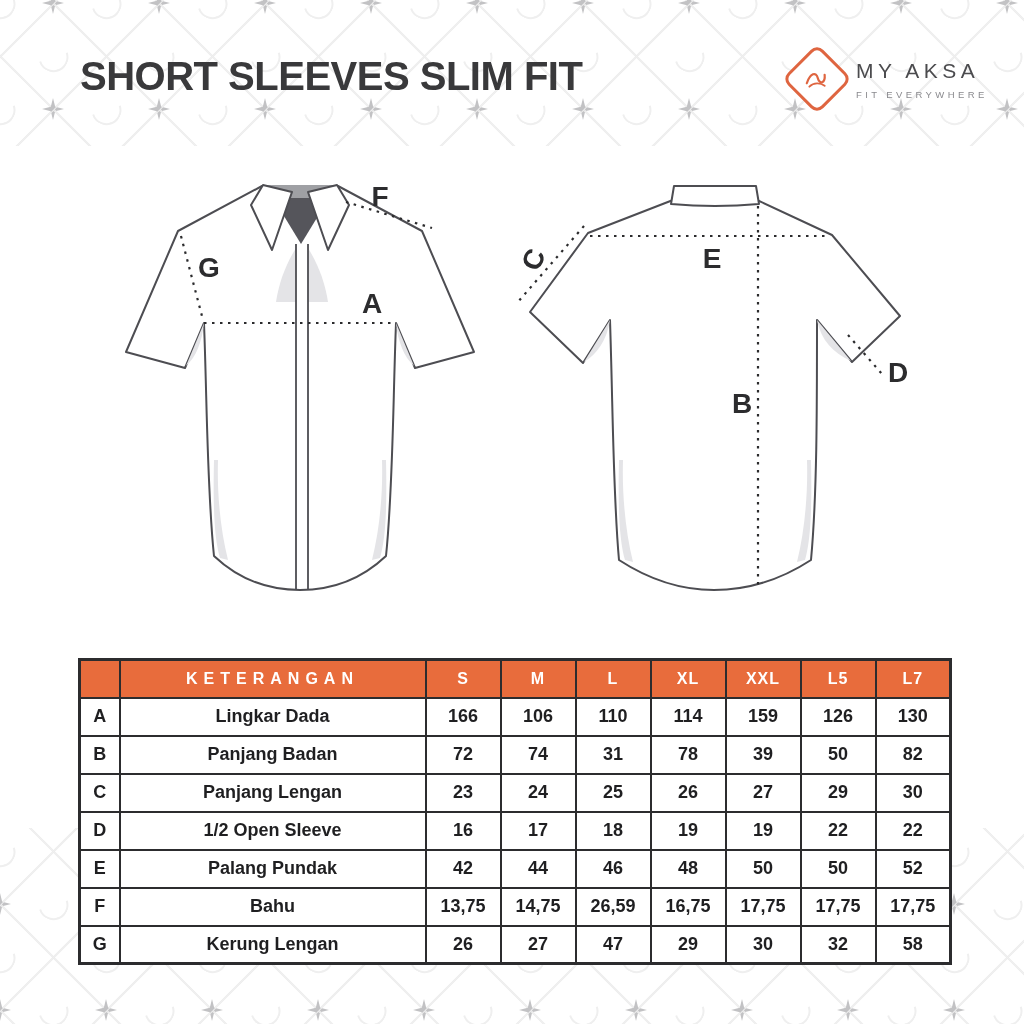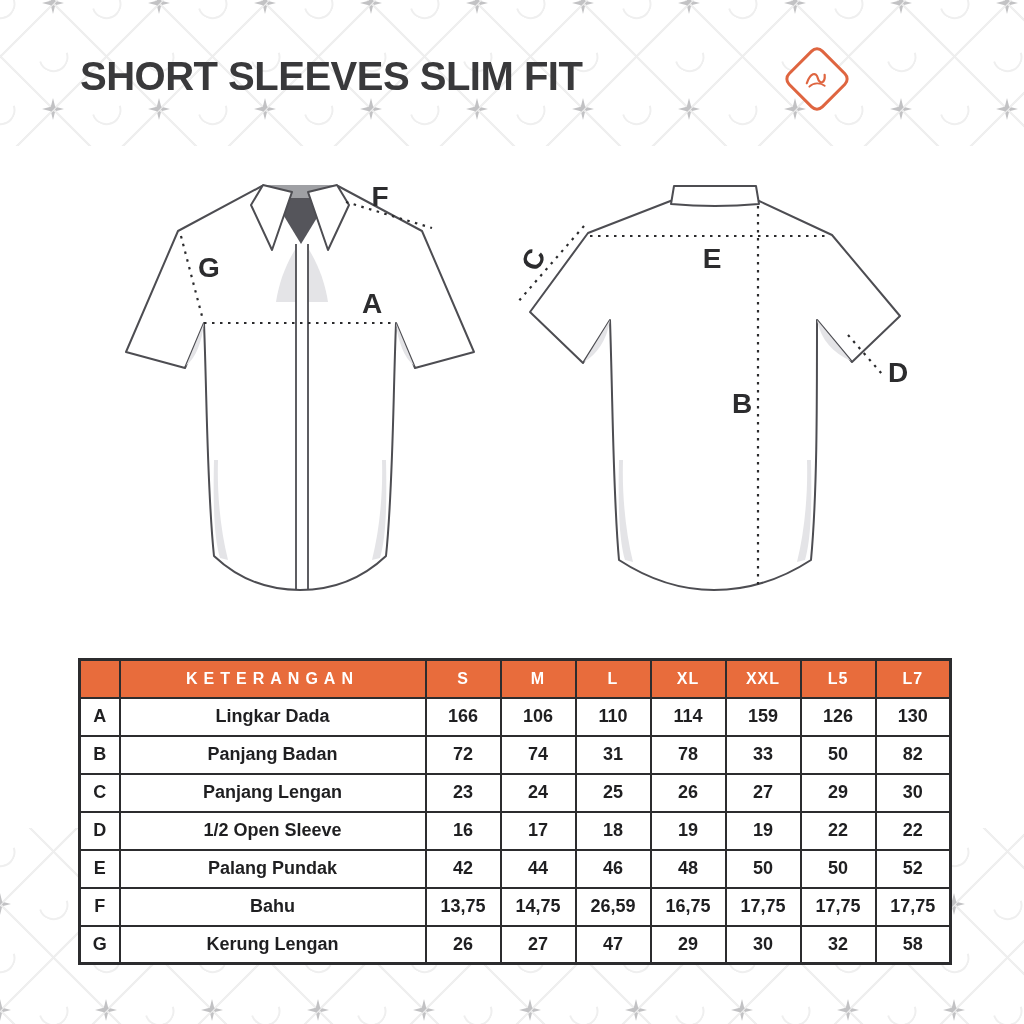--- a/index.html
+++ b/index.html
@@ -461,20 +461,24 @@
 <div id="center-mask"></div>
 
 <div id="header">
   <div id="page-title">SHORT SLEEVES SLIM FIT</div>
   <div id="brand">
     <div id="brand-mark">
       <svg width="34" height="34" viewBox="0 0 40 40">
         <path d="M8 25 C12 13,19 11,21 19 C23 27,30 25,29 15" stroke="#DF6540" stroke-width="2.6" fill="none" stroke-linecap="round"></path>
         <path d="M11 29 C16 24,24 24,29 28" stroke="#DF6540" stroke-width="2.2" fill="none" stroke-linecap="round"></path>
       </svg>
+    </div>
+    <div id="brand-text">
+      <div id="brand-name">MY AKSA</div>
+      <div id="brand-tagline">FIT EVERYWHERE</div>
     </div>
   </div>
 </div>
 
 <div id="diagram">
 <svg width="880" height="455" viewBox="0 0 880 455">
 
   <g>
     <path class="shirt-line" d="M182,26 L98,71 L46,192 L105,208 L124,163
       C127,240 127,330 134,396 Q170,430 220,430 Q270,430 306,396
@@ -565,21 +569,21 @@
         <td class="row-value">126</td>
         <td class="row-value">130</td>
       </tr>
       <tr>
         <td class="row-key">B</td>
         <td class="row-label">Panjang Badan</td>
         <td class="row-value">72</td>
         <td class="row-value">74</td>
         <td class="row-value">31</td>
         <td class="row-value">78</td>
-        <td class="row-value">33</td>
+        <td class="row-value">39</td>
         <td class="row-value">50</td>
         <td class="row-value">82</td>
       </tr>
       <tr>
         <td class="row-key">C</td>
         <td class="row-label">Panjang Lengan</td>
         <td class="row-value">23</td>
         <td class="row-value">24</td>
         <td class="row-value">25</td>
         <td class="row-value">26</td>

